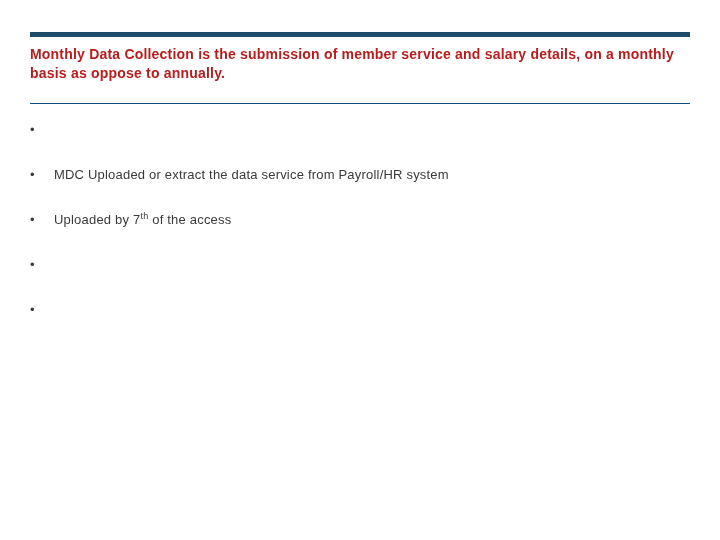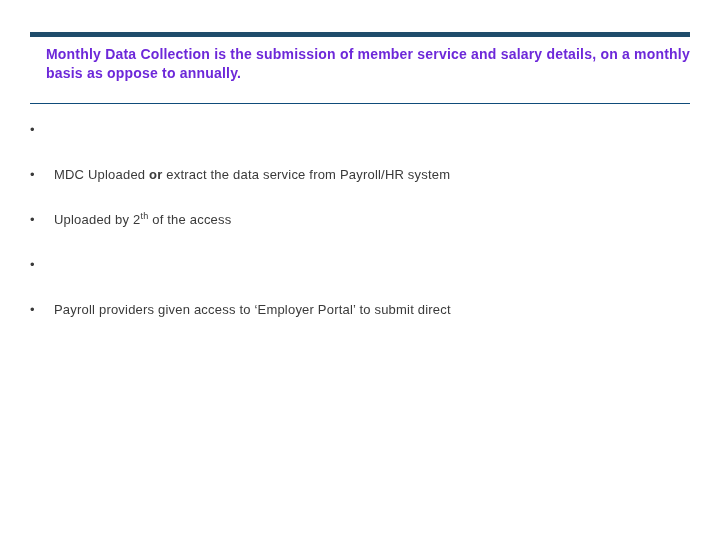--- a/index.html
+++ b/index.html
@@ -27,22 +27,22 @@
     font-weight: 400;
     color: #1a1a1a;
     margin: 20px 0 6px 0;
     border-bottom: 1.5px solid #0f4c7a;
     padding-bottom: 4px;
     letter-spacing: 0.2px;
   }
   .subtitle {
     font-size: 14px;
     font-weight: 700;
-    color: #6d28d9;
-    margin: 8px 0 10px 16px;
+    color: #b91c1c;
+    margin: 8px 0 10px 0;
     line-height: 1.35;
     letter-spacing: 0.2px;
   }
   .mid-rule {
     border-top: 1.5px solid #0f4c7a;
     margin-top: 20px;
     margin-bottom: 18px;
   }
   ul.bullets {
     list-style: none;
@@ -56,21 +56,21 @@
     color: #3a3a3a;
     margin: 0 0 30px 0;
     letter-spacing: 0.2px;
   }
   ul.bullets li .dot {
     width: 24px;
     flex: 0 0 24px;
     color: #3a3a3a;
     font-size: 13px;
   }
-  .bold { font-weight: 700; }
+  .bold { font-weight: 400; }
   sup { font-size: 0.7em; line-height: 0; }
 </style>
 </head>
 <body>
 
 <div class="slide">
 
   <div class="top-rule"></div>
 
 
@@ -87,28 +87,27 @@
     <li>
       <span class="dot">•</span>
       <span>
         <span>MDC Uploaded </span><span class="bold">or</span><span> extract the data service from Payroll/HR system</span>
       </span>
     </li>
 
     <li>
       <span class="dot">•</span>
       <span>
-        <span>Uploaded by 2</span><sup>th</sup><span> of the access</span>
+        <span>Uploaded by 7</span><sup>th</sup><span> of the access</span>
       </span>
     </li>
 
     <li>
       <span class="dot">•</span>
     </li>
 
     <li>
       <span class="dot">•</span>
-      <span>Payroll providers given access to ‘Employer Portal’ to submit direct</span>
     </li>
 
   </ul>
 
 </div>
 
 </body></html>

